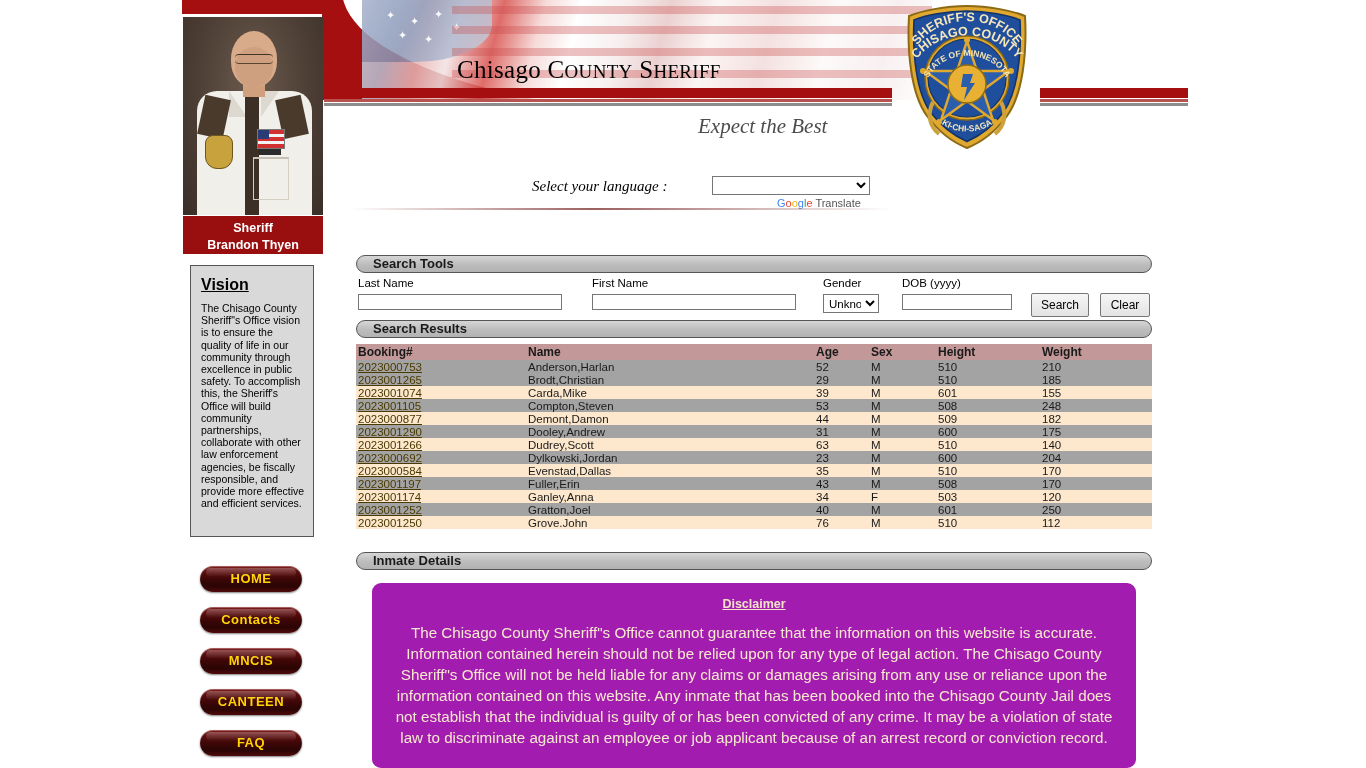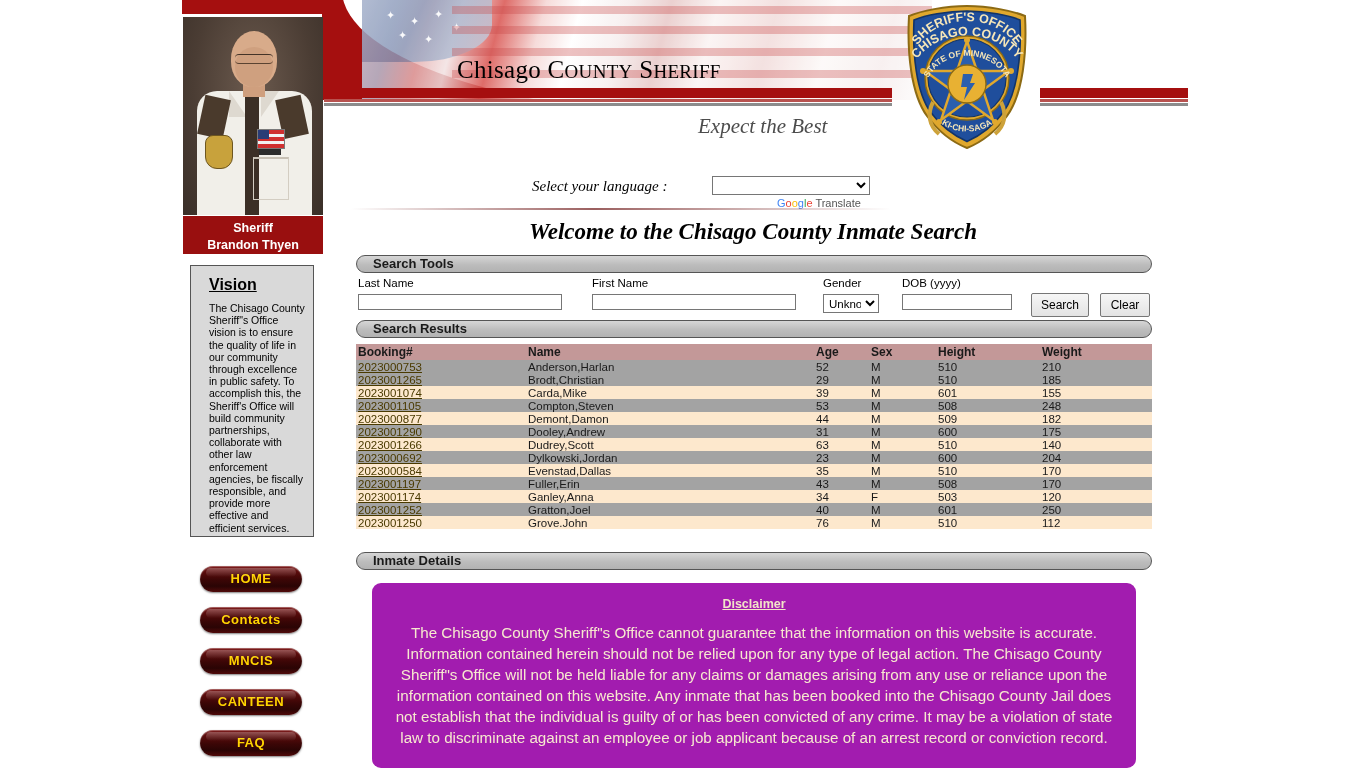--- a/index.html
+++ b/index.html
@@ -318,21 +318,21 @@
 
   .vision-box {
     position: absolute;
     left: 190px;
     top: 265px;
     width: 124px;
     height: 272px;
     background: #d9d9d9;
     border: 1px solid #555555;
     box-sizing: border-box;
-    padding: 8px 7px 6px 18px;
+    padding: 8px 7px 6px 10px;
   }
   .vision-title {
     font-size: 16px;
     font-weight: bold;
     color: #000;
     text-decoration: underline;
     margin: 2px 0 8px 0;
   }
   .vision-text {
     font-size: 10.5px;
@@ -691,21 +691,20 @@
 
   <div class="lang-wrap">
     <div class="lang-label">Select your language  :</div>
     <select class="lang-select">
       <option>Select Language</option>
     </select>
     <div class="gt-credit"><span class="g-b">G</span><span class="g-r">o</span><span class="g-y">o</span><span class="g-b2">g</span><span class="g-g">l</span><span class="g-r2">e</span> <span>Translate</span></div>
   </div>
   <div class="lang-rule"></div>
 
-  <div class="welcome">Welcome to the Chisago County Inmate Search</div>
 
   <div class="secbar" style="top:255px">Search Tools</div>
 
   <div class="form-row">
     <div class="fld-label" style="left:2px">Last Name</div>
     <input class="fld-input" style="left: 2px; width: 204px;" value="">
 
     <div class="fld-label" style="left:236px">First Name</div>
     <input class="fld-input" style="left: 236px; width: 204px;" value="">
 

